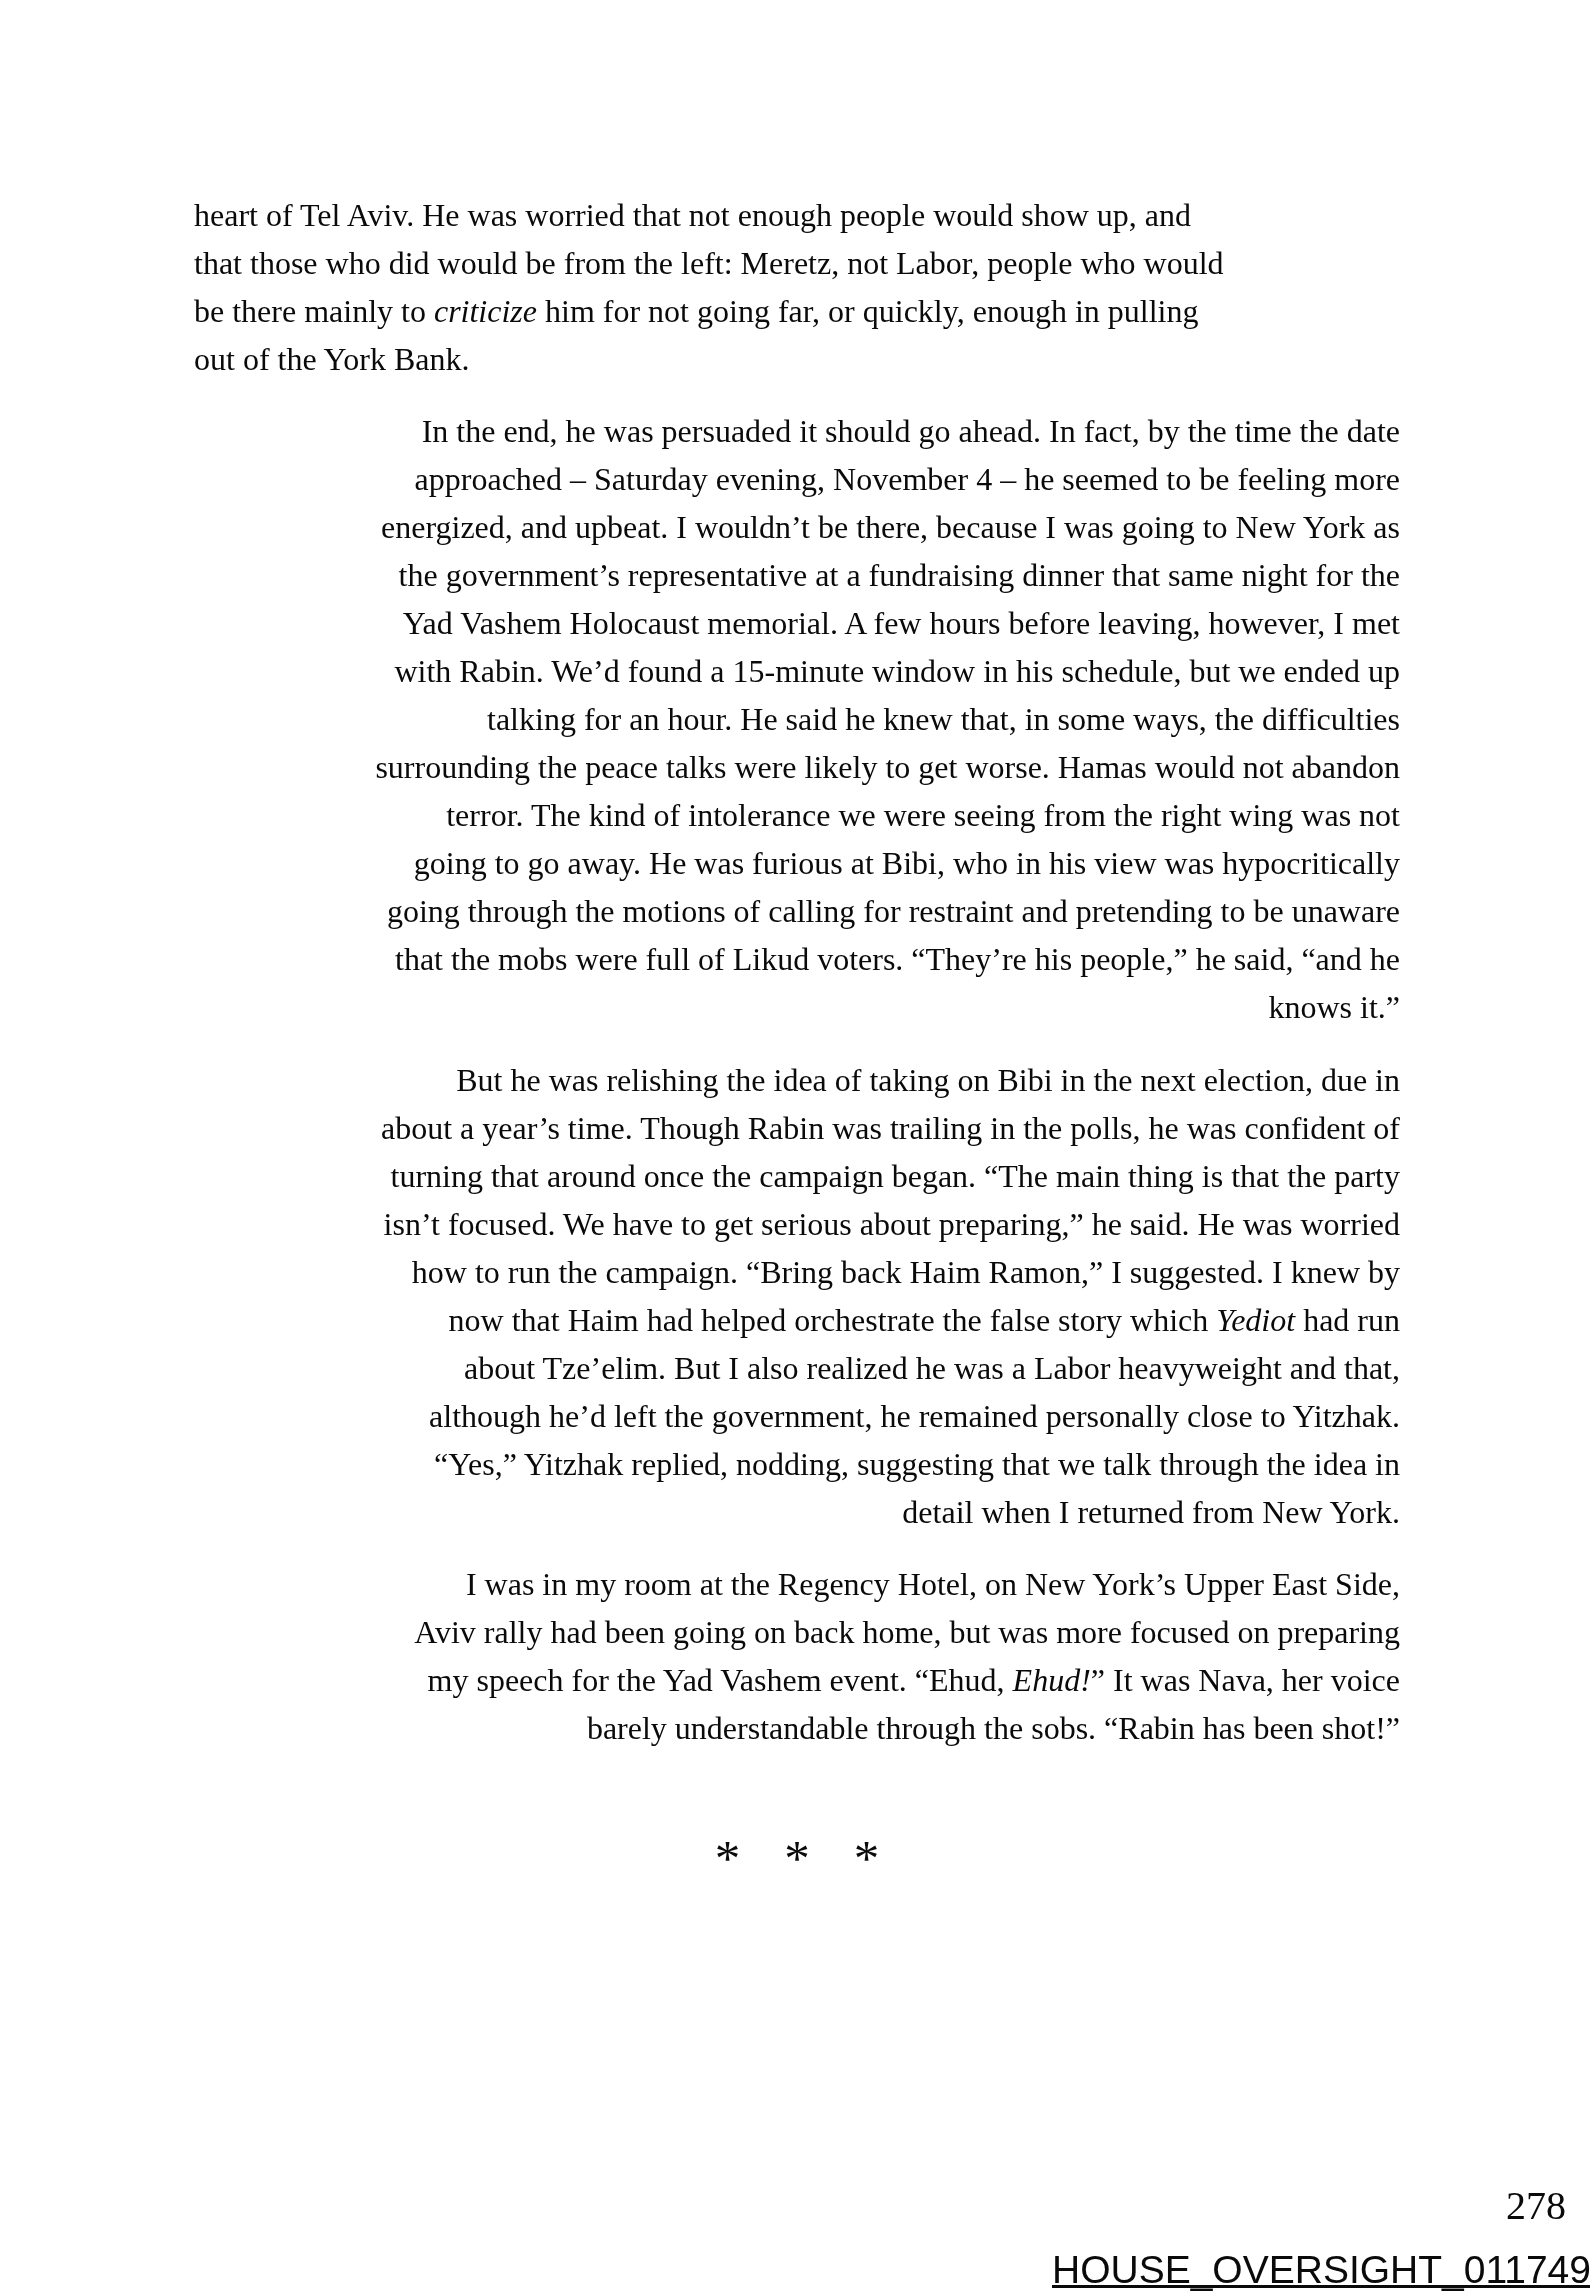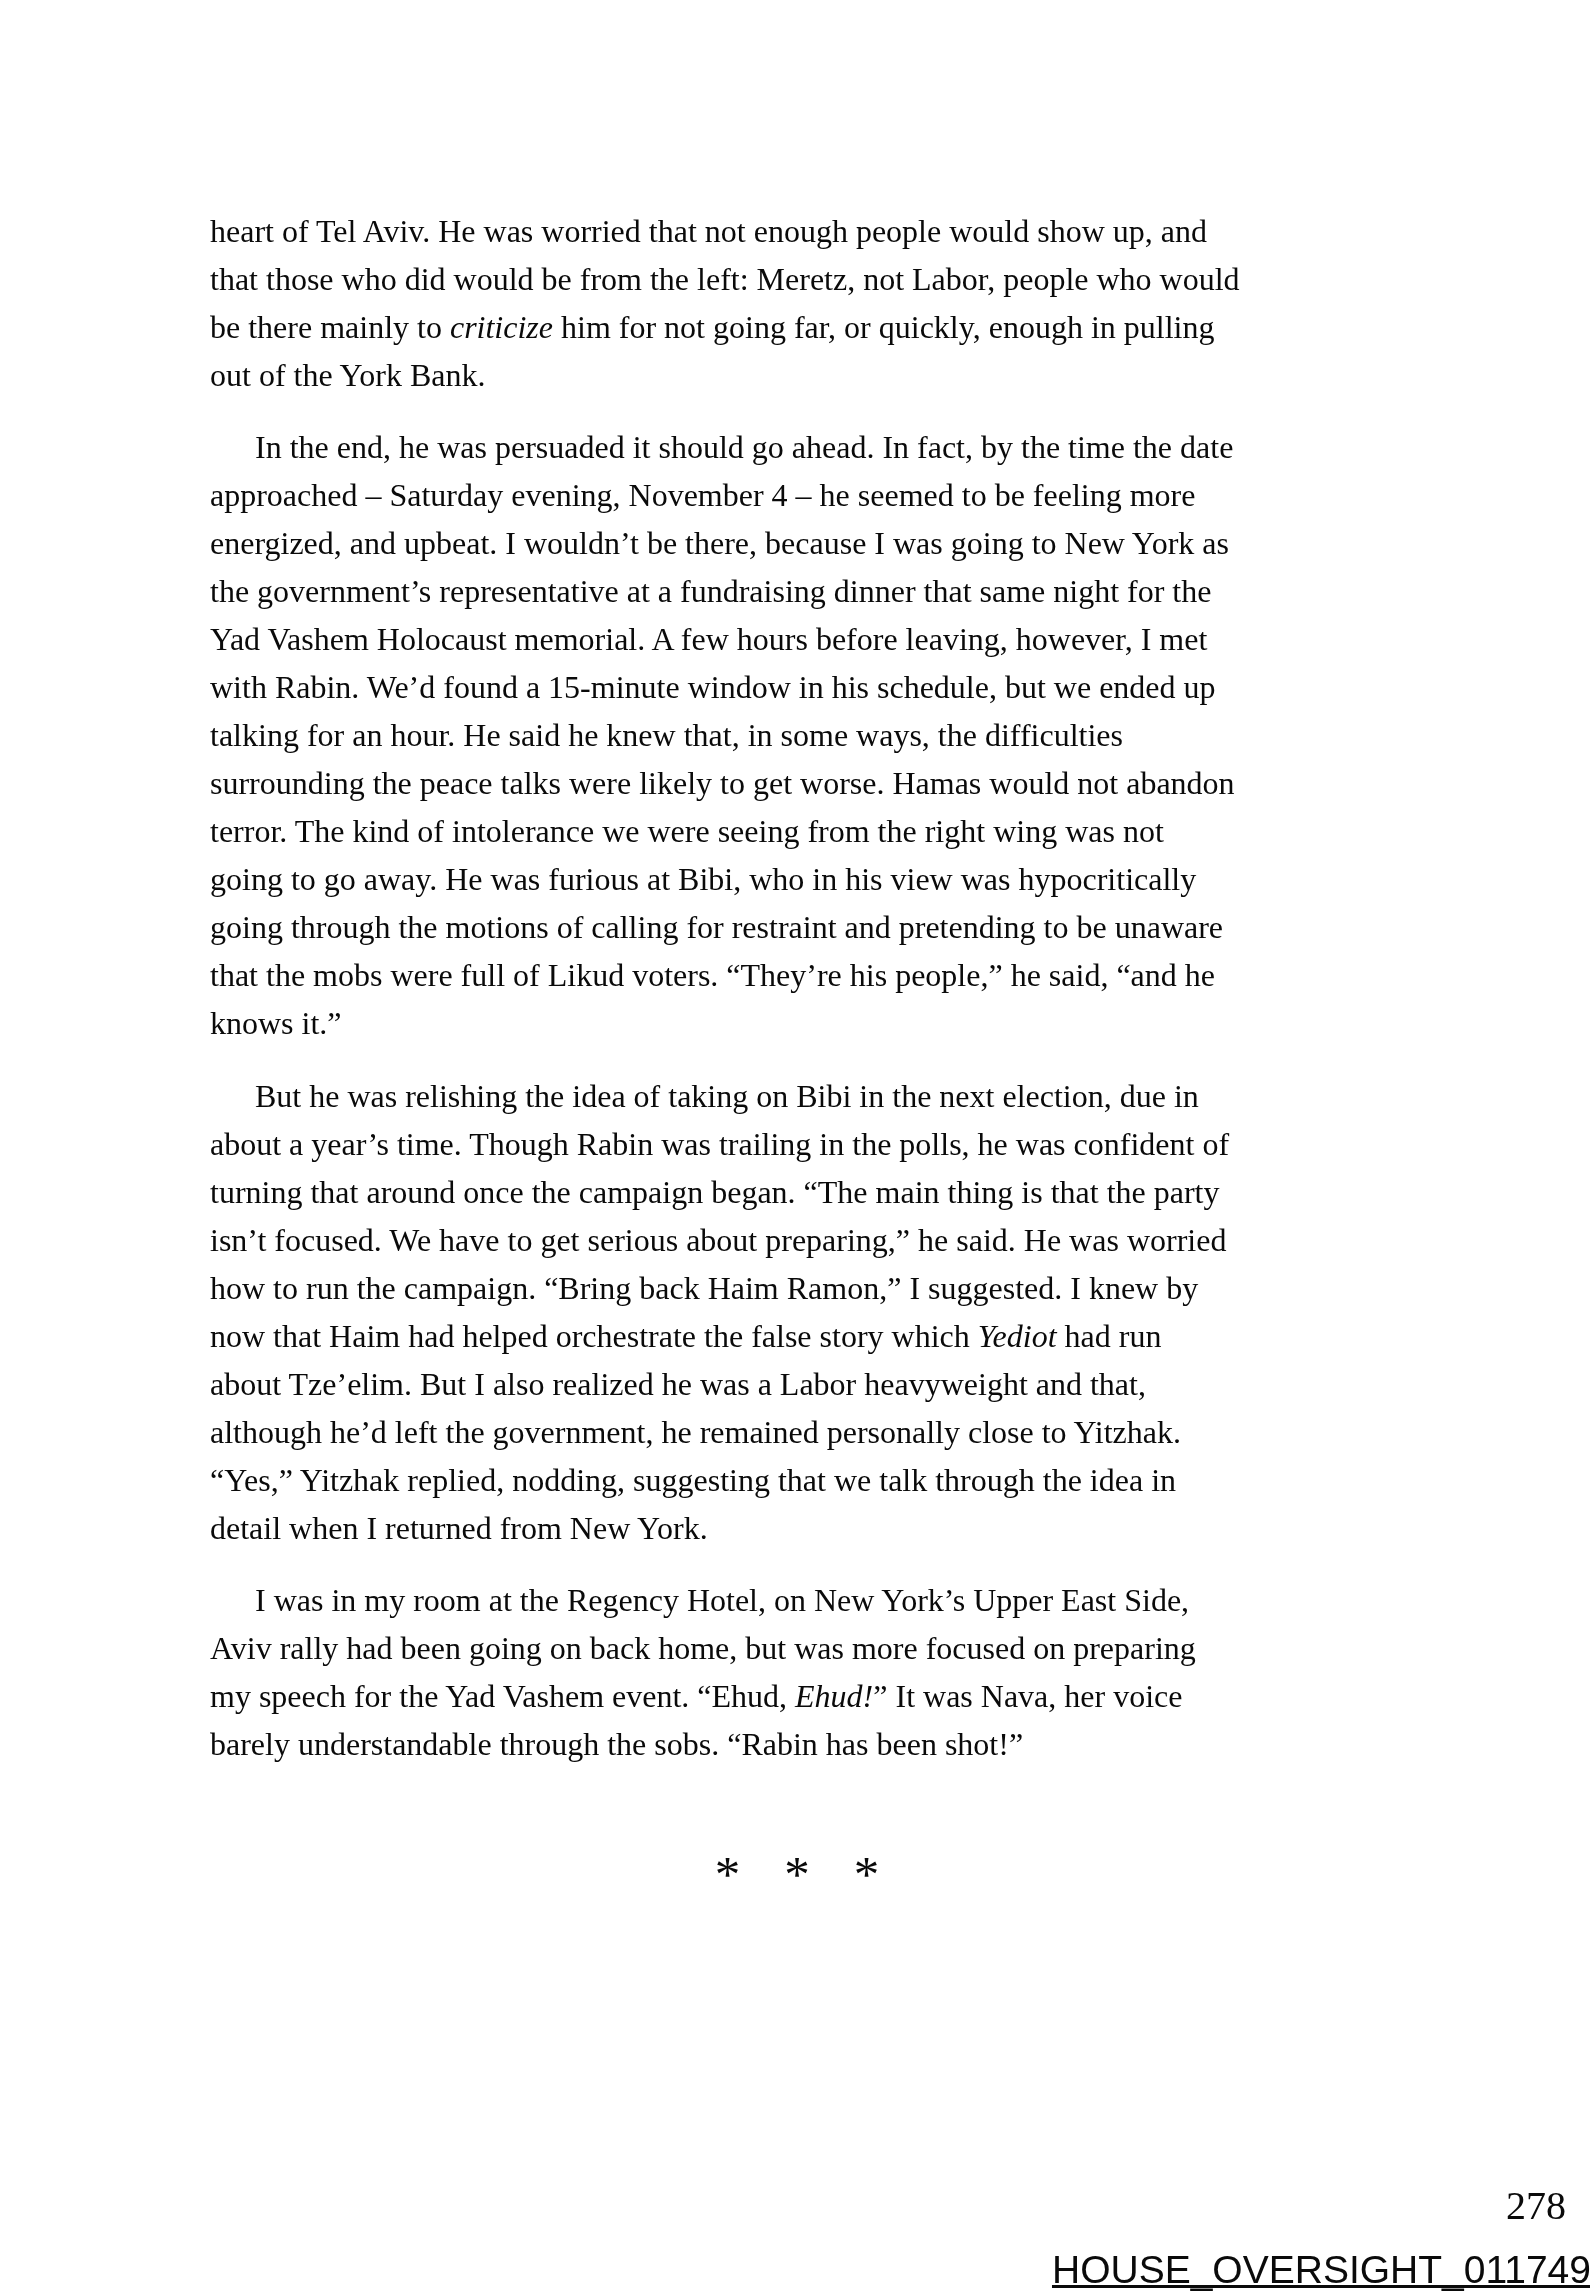--- a/index.html
+++ b/index.html
@@ -22,22 +22,22 @@
   }
   .text-block {
     position: absolute;
     left: 194px;
     top: 191px;
     width: 1206px;
     font-size: 32px;
     line-height: 48px;
     color: #0a0a0a;
   }
-  .para { margin: 16px; }
-  .para + .para { margin-top: 24.4px; }
+  .para { margin: 0; }
+  .para + .para { margin-top: 24.4px; text-align: right; }
   .para.indent .line:first-child { padding-left: 45px; }
   .line { white-space: nowrap; }
   .line em { font-style: italic; }
   .separator {
     margin-top: 82px;
     text-align: center;
     font-size: 51px;
     line-height: 48px;
   }
   .separator span {

